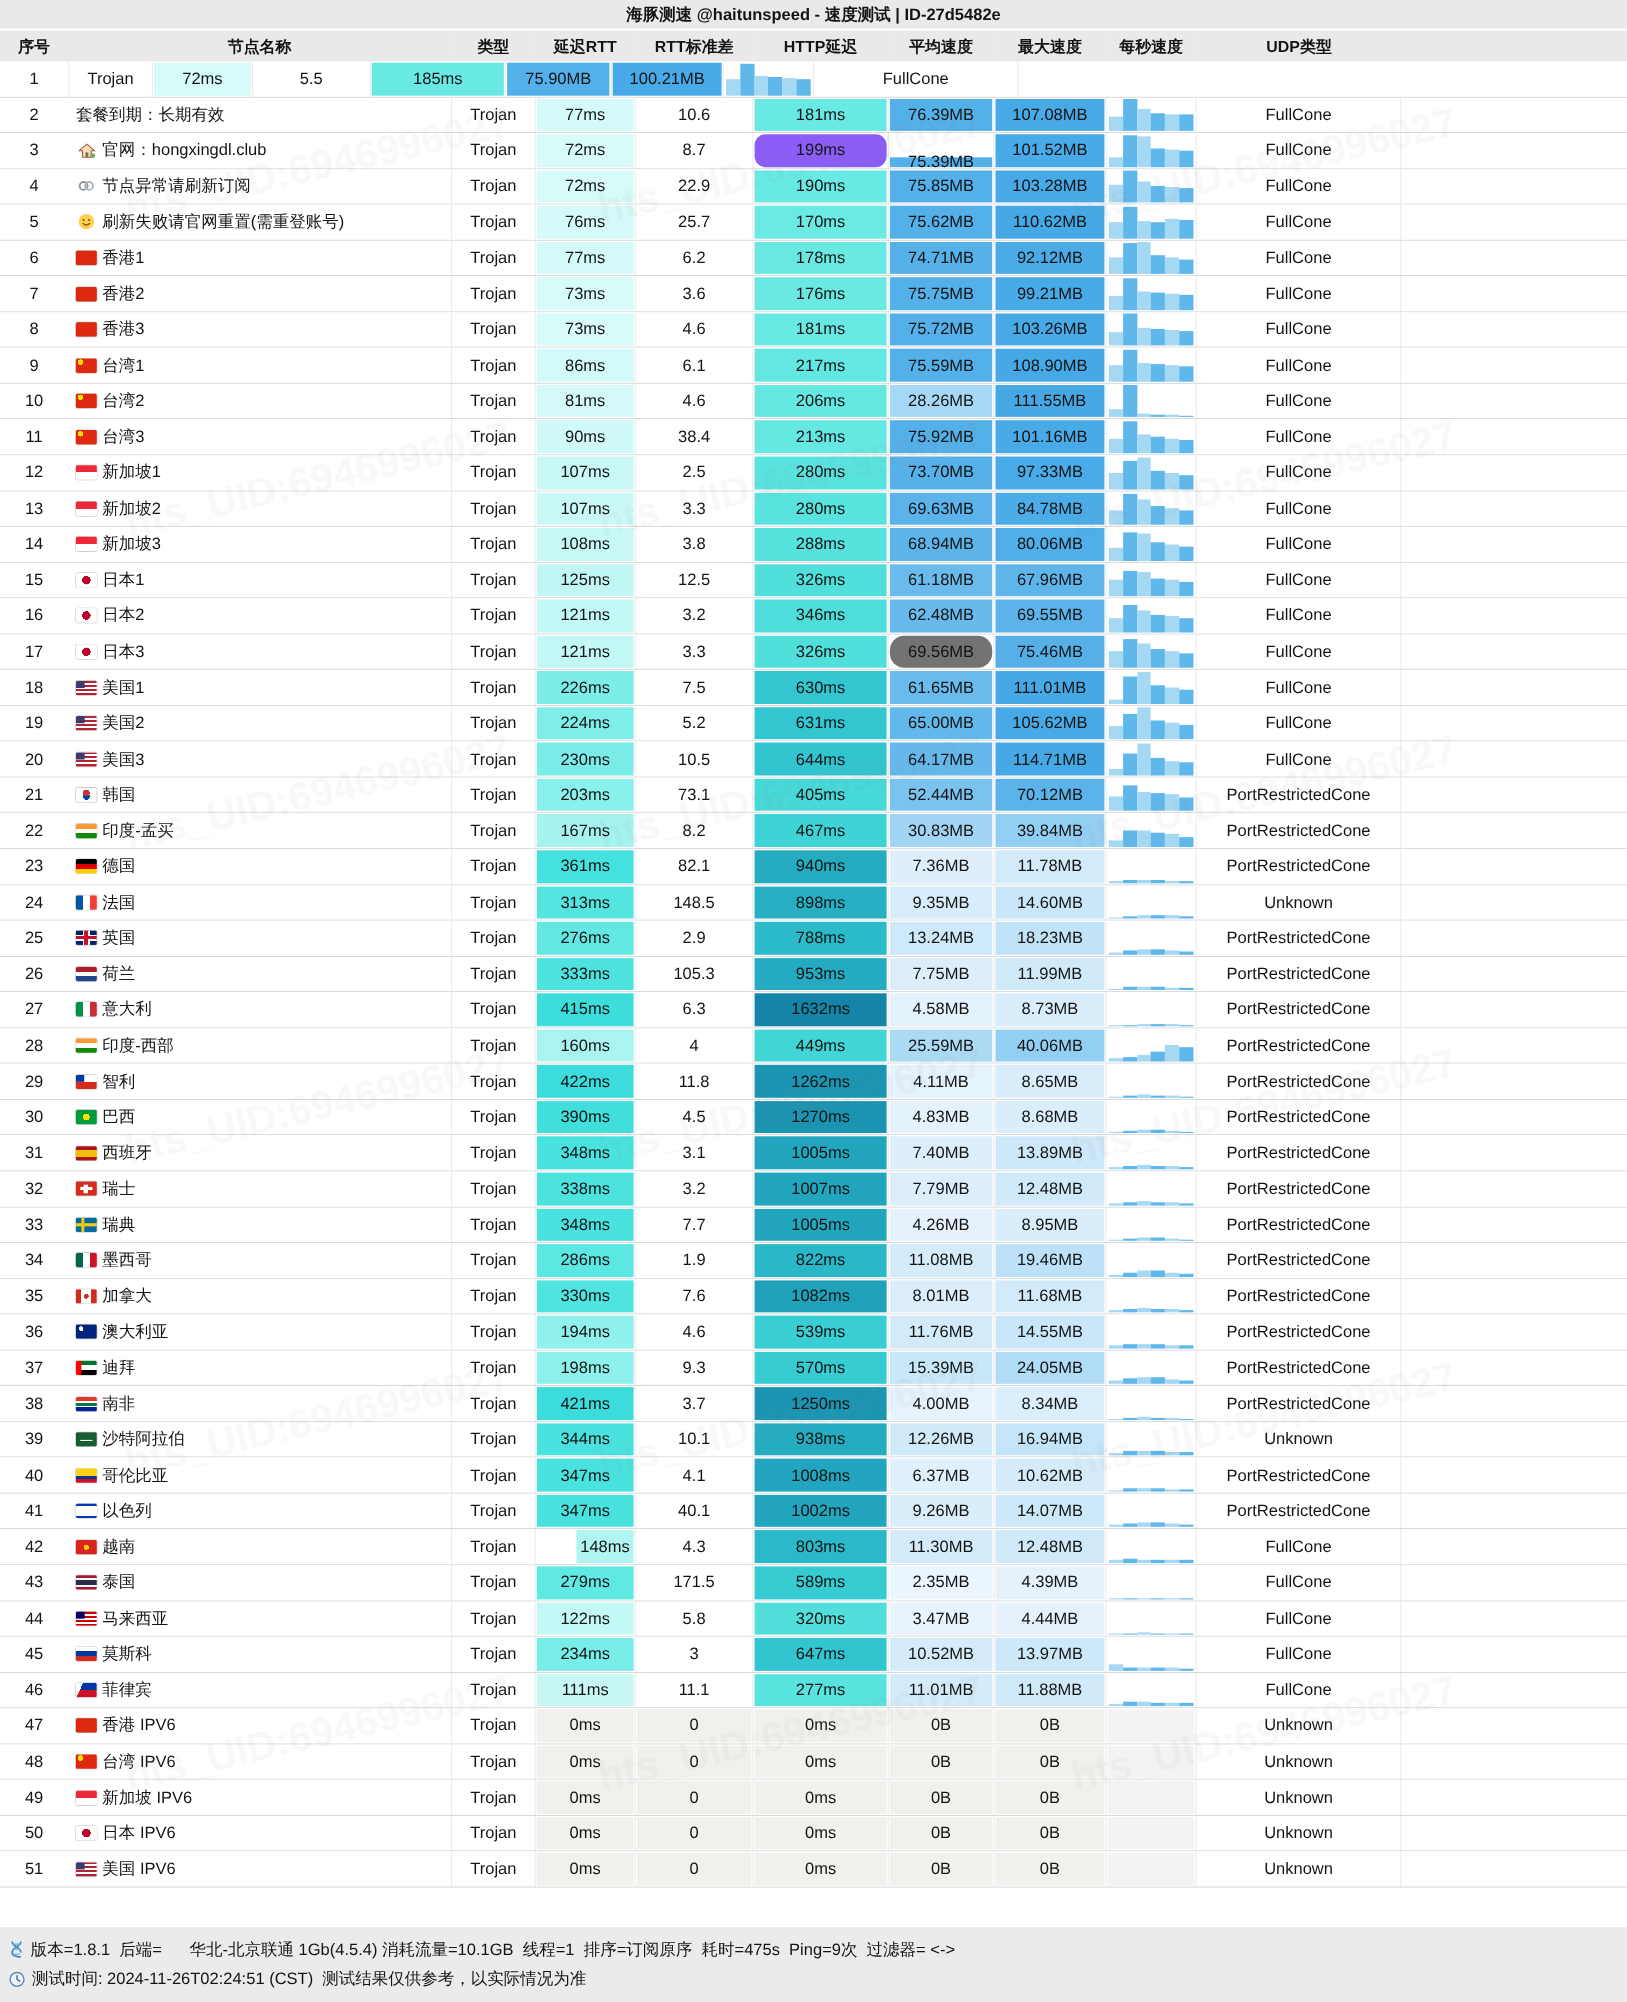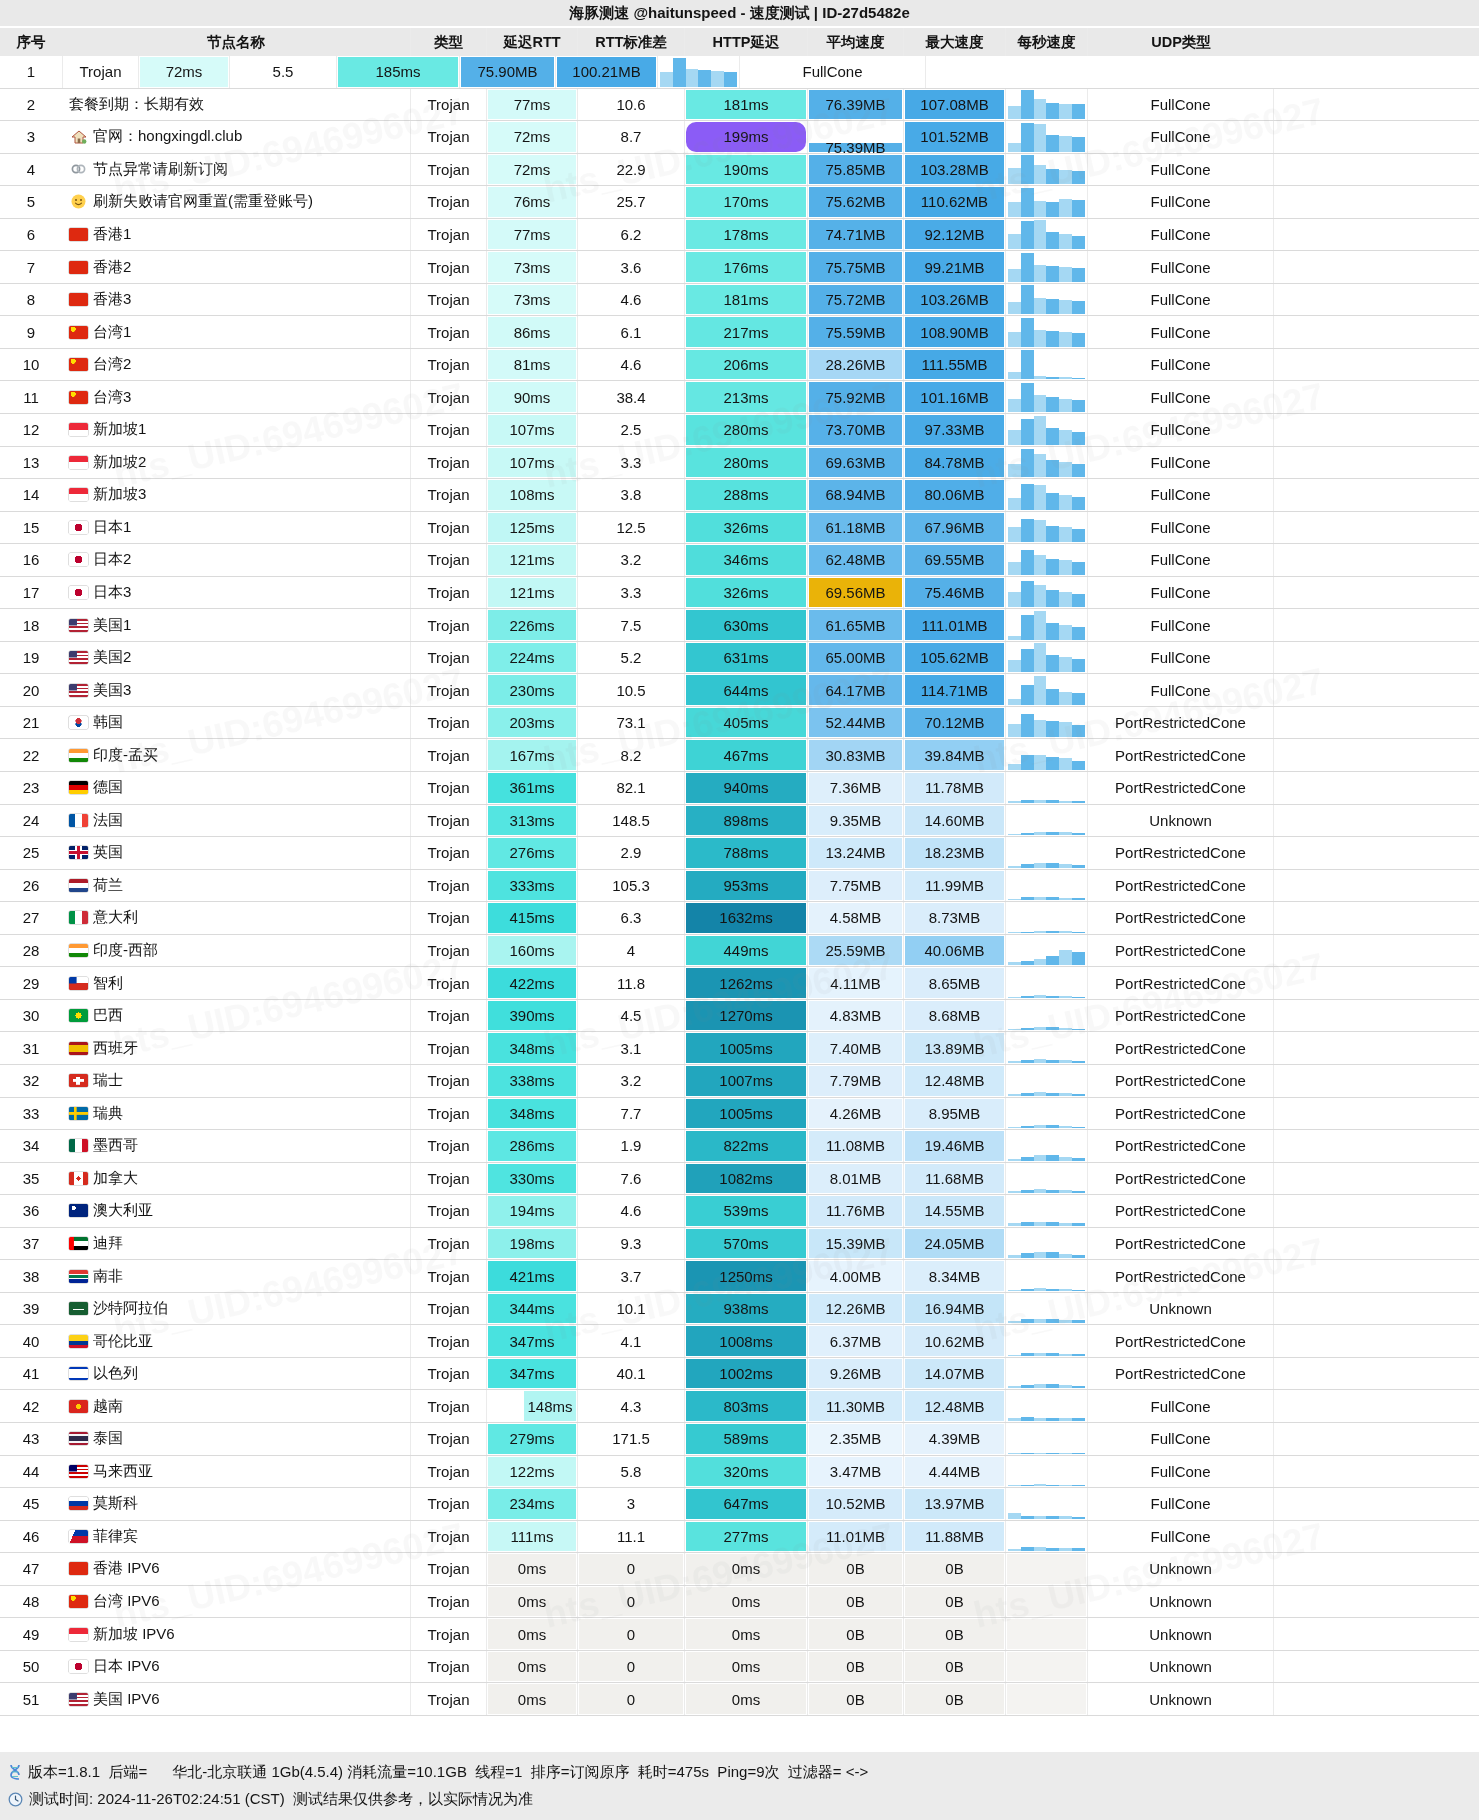--- a/index.html
+++ b/index.html
@@ -693,21 +693,21 @@
       <div class="cell c3 vb">
         <div class="pill" style="background: rgb(194, 248, 245);">121ms</div>
       </div>
       <div class="cell c4 vb">
         <div class="pill">3.3</div>
       </div>
       <div class="cell c5 vb">
         <div class="pill" style="background: rgb(81, 223, 220);">326ms</div>
       </div>
       <div class="cell c6 vb">
-        <div class="pill" style="background: #eab308;">69.56MB</div>
+        <div class="pill" style="background: #737373; border-radius: 13px;">69.56MB</div>
       </div>
       <div class="cell c7 vb">
         <div class="pill" style="background: rgb(85, 176, 232);">75.46MB</div>
       </div>
       <div class="cell c8 vb">
         <div class="spark">
           <div class="bar" style="height: 15px; background: rgb(165, 216, 243);"></div>
           <div class="bar" style="height: 26px; background: rgb(96, 183, 234);"></div>
           <div class="bar" style="height: 22px; background: rgb(165, 216, 243);"></div>
           <div class="bar" style="height: 17px; background: rgb(96, 183, 234);"></div>

